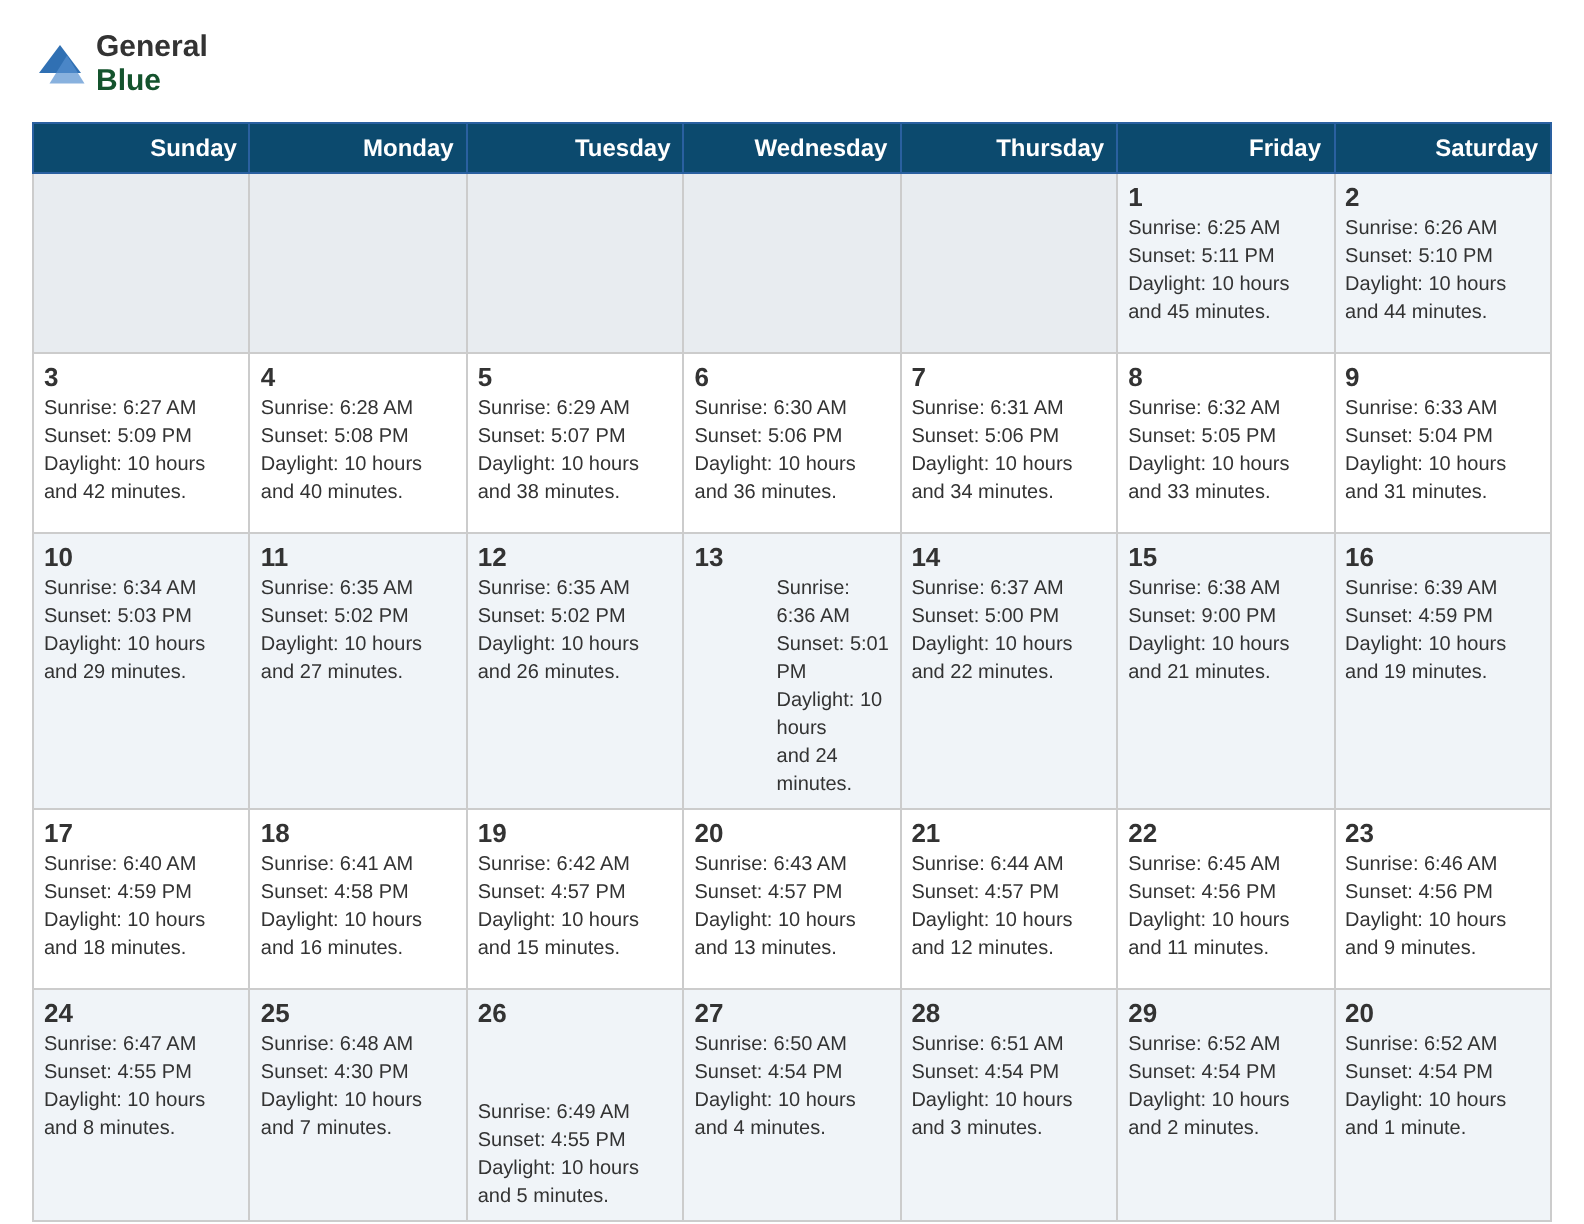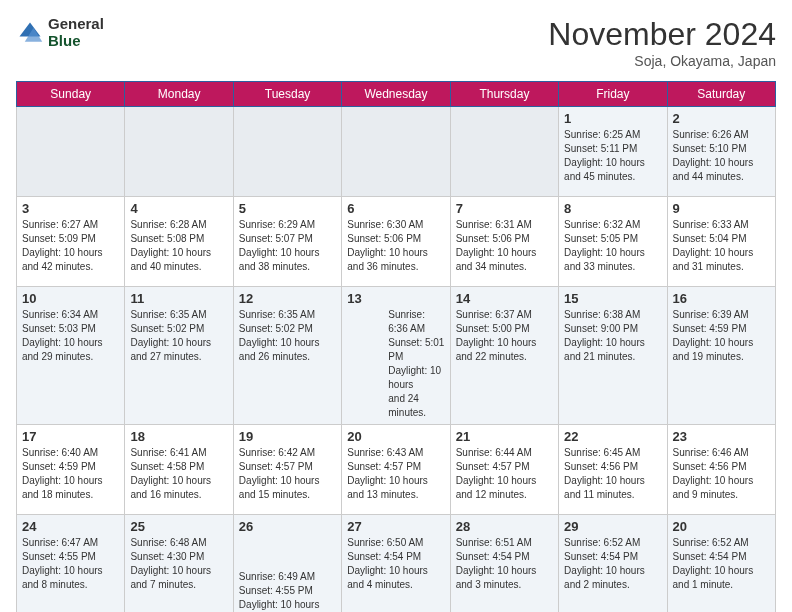--- a/index.html
+++ b/index.html
@@ -51,26 +51,26 @@
     .location {
       font-size: 14px;
       color: #555;
     }
     .calendar {
       width: 100%;
       border-collapse: collapse;
       border: 1px solid #ccc;
     }
     .calendar th {
-      background: #be185d;
+      background: #0c4a6e;
       color: #fff;
       font-size: 12px;
-      font-weight: normal;
+      font-weight: bold;
       padding: 5px 6px;
-      text-align: center;
+      text-align: right;
       border: 1px solid #2a60a0;
     }
     .calendar td {
       vertical-align: top;
       border: 1px solid #ccc;
       padding: 4px 5px;
       font-size: 10.5px;
       color: #333;
       background: #fff;
       width: 108px;
@@ -103,24 +103,20 @@
   <div class="logo">
     <svg class="logo-icon" viewBox="0 0 32 32">
       <polygon points="16,4 28,20 4,20" fill="#3070b3"></polygon>
       <polygon points="20,10 30,26 10,26" fill="#5590d0" opacity="0.7"></polygon>
     </svg>
     <div class="logo-text">
       <span class="logo-general">General</span>
       <span class="logo-blue">Blue</span>
     </div>
   </div>
-  <div class="title-area">
-    <div class="month-title">November 2024</div>
-    <div class="location">Soja, Okayama, Japan</div>
-  </div>
 </div>
 
 <table class="calendar">
   <thead>
     <tr>
     <th>Sunday</th>
         <th>Monday</th>
         <th>Tuesday</th>
         <th>Wednesday</th>
         <th>Thursday</th>

